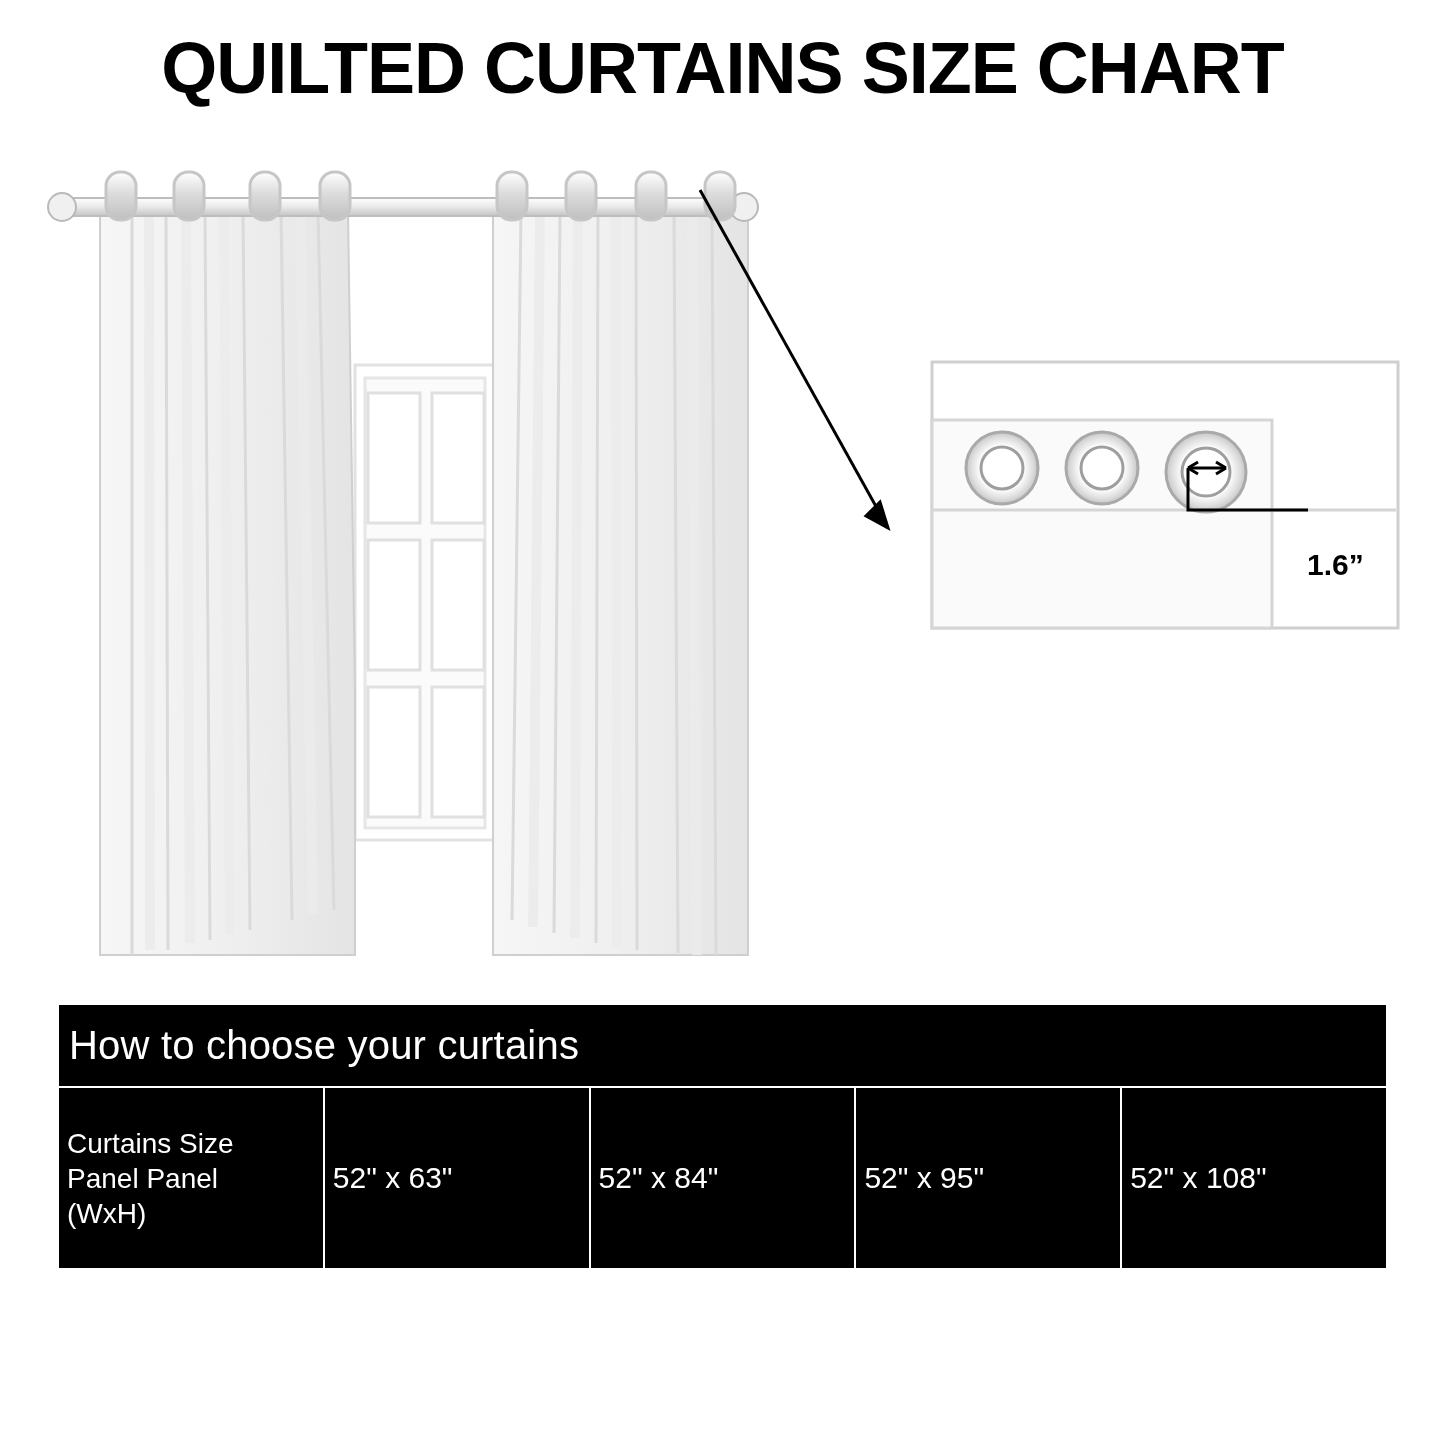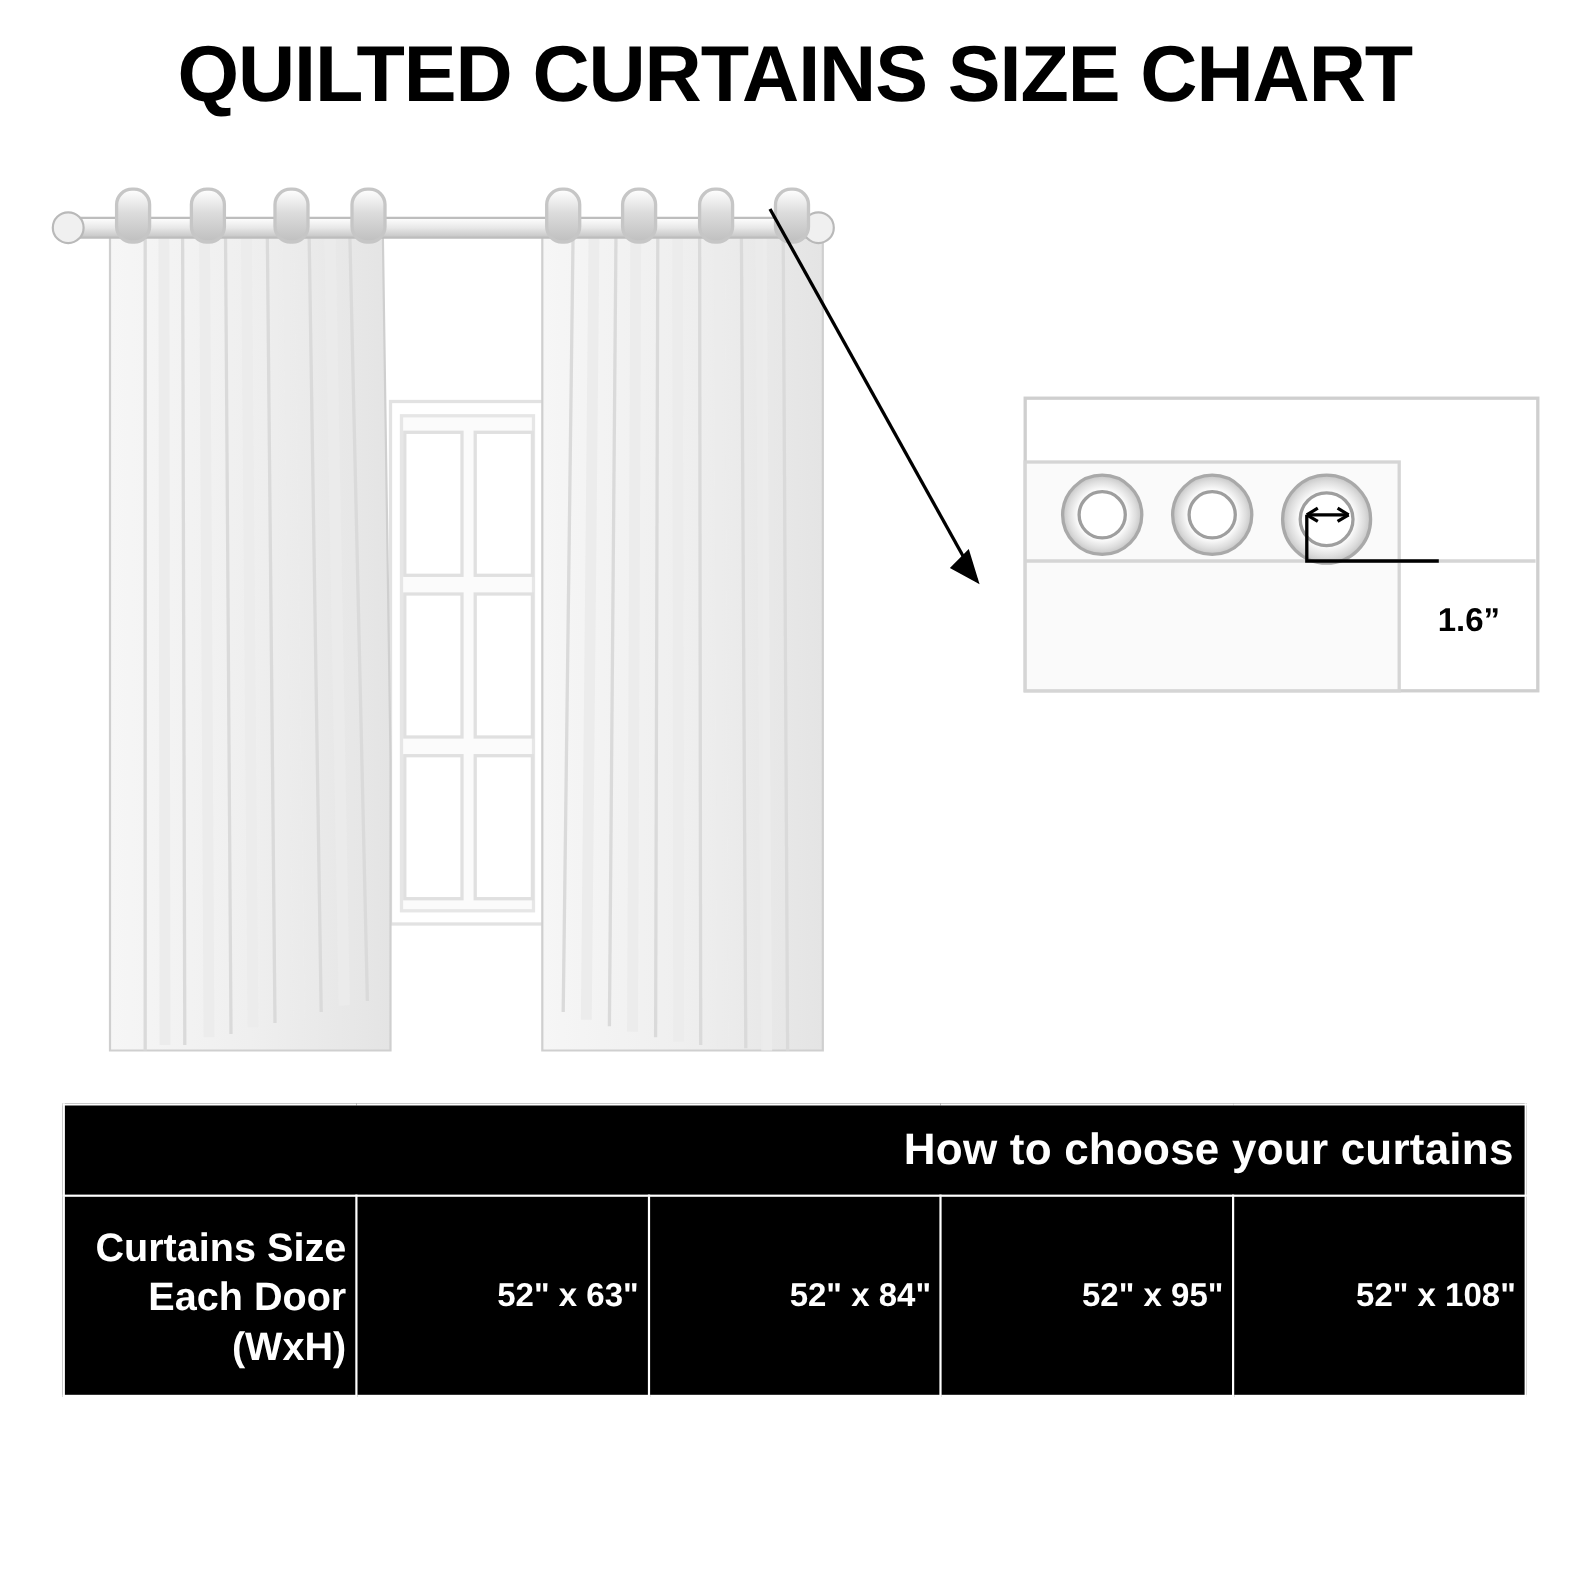--- a/index.html
+++ b/index.html
@@ -80,32 +80,32 @@
   }
   table.chart {
     border-collapse: collapse;
     width: 100%;
     background: #000000;
     table-layout: fixed;
   }
   table.chart td, table.chart th {
     border: 2px solid #ffffff;
     color: #ffffff;
-    text-align: right;
+    text-align: left;
     vertical-align: middle;
-    font-weight: 700;
+    font-weight: 400;
   }
   .chart-header {
     font-size: 40px;
     padding: 18px 10px;
     font-weight: 400;
     letter-spacing: 0.2px;
   }
   .row-label {
-    font-size: 36px;
+    font-size: 28px;
     line-height: 1.25;
     padding: 14px 8px;
     width: 266px;
     margin-top: 32px;
   }
   .cell-val {
     font-size: 30px;
     padding: 14px 8px;
   }
   tr.row1 td { height: 152px; }
@@ -253,21 +253,21 @@
 
   <div class="table-wrap">
     <table class="chart">
       <tbody>
           <tr>
         <td class="chart-header" colspan="5">How to choose your curtains</td>
       </tr>
       <tr class="row1">
         <td class="row-label">
           <div>Curtains Size</div>
-          <div>Each Door</div>
+          <div>Panel Panel</div>
           <div>(WxH)</div>
         </td>
         <td class="cell-val">52" x 63"</td>
         <td class="cell-val">52" x 84"</td>
         <td class="cell-val">52" x 95"</td>
         <td class="cell-val">52" x 108"</td>
       </tr>
     </tbody>
       </table>
   </div>

